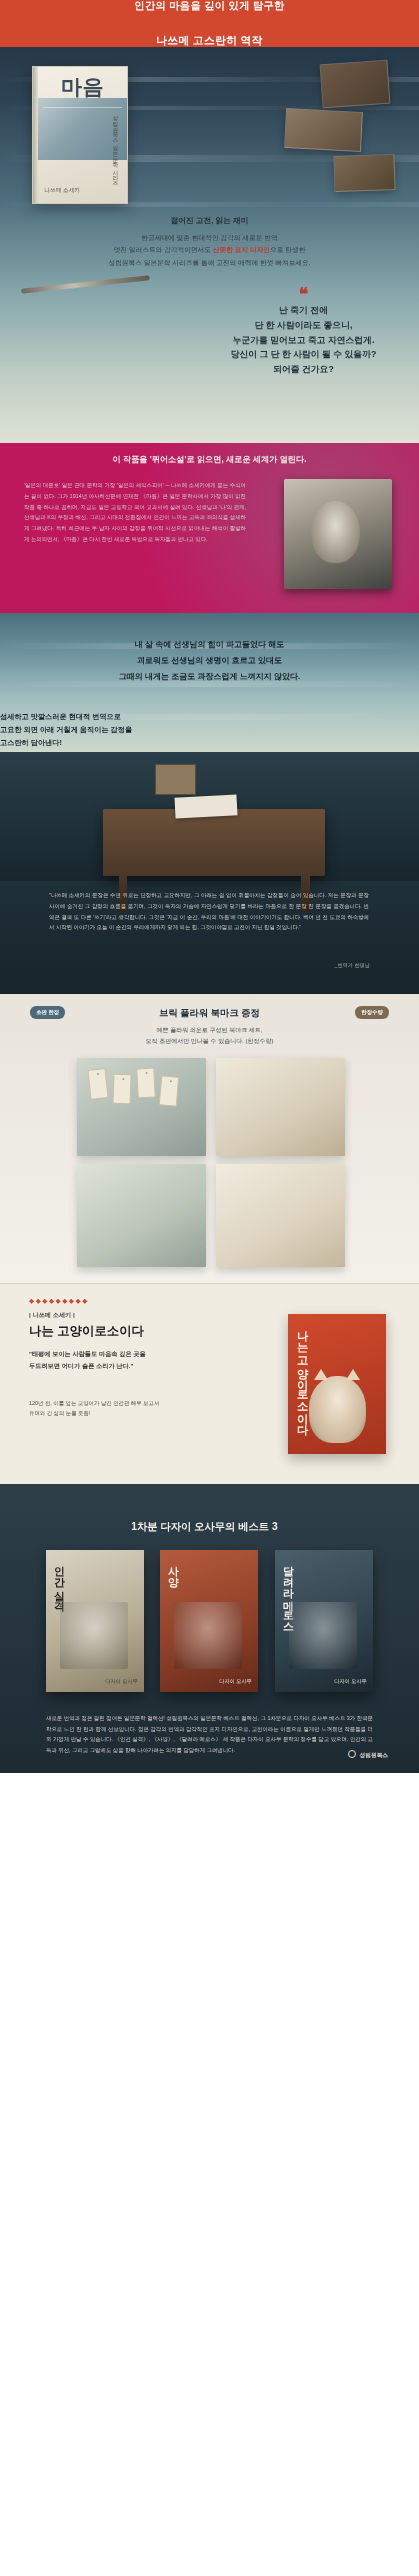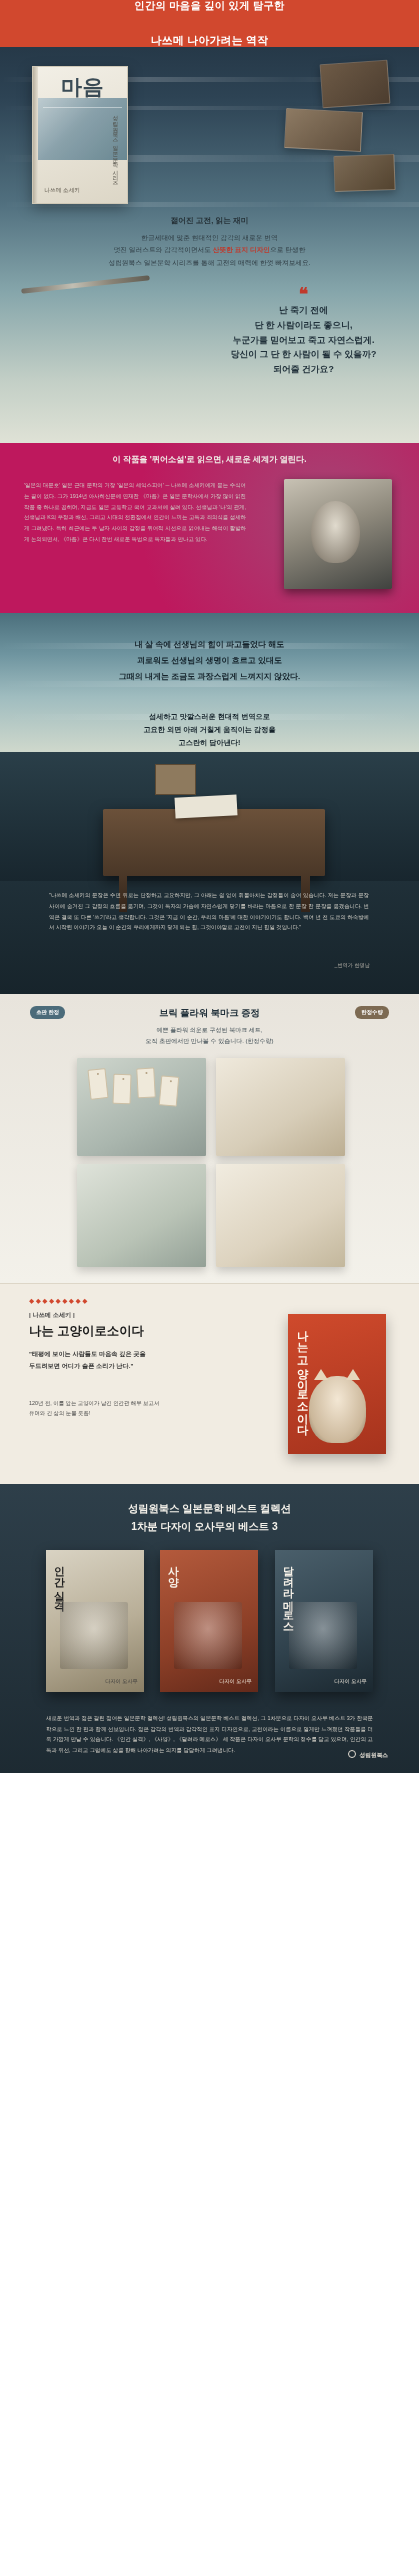--- a/index.html
+++ b/index.html
@@ -157,21 +157,21 @@
     background:linear-gradient(90deg,rgba(255,255,255,0),rgba(255,255,255,.7),rgba(255,255,255,0));
   }
   .sea-band .w1 { top:30px; }
   .sea-band .w2 { top:68px; opacity:.22; }
   .sea-band .w3 { top:101px; opacity:.18; }
   .sea-quote {
     position:absolute; left:0; top:24px; width:419px; text-align:center;
     color:#14222a; font-size:8px; font-weight:bold; line-height:2.0;
   }
   .sea-sub {
-    position:absolute; left:0; top:98px; width:419px; text-align:center;
+    position:absolute; left:0; top:98px; width:419px; text-align:left;
     color:#16242c; font-size:7.2px; font-weight:bold; line-height:1.8;
   }
 
   
   .sec-desk {
     position:relative; width:419px; height:242px; overflow:hidden;
     background:linear-gradient(180deg,#1a2a33 0%,#22333c 40%,#17242b 100%);
   }
   .desk-top {
     position:absolute; left:0; top:0; width:419px; height:129px;
@@ -337,21 +337,21 @@
   }
 </style>
 </head>
 <body>
 
 <div class="page">
 
   <section class="hero">
     <div class="hero-band">
       <div class="l1">인간의 마음을 깊이 있게 탐구한</div>
-      <div class="l2">나쓰메 나아가려는 역작</div>
+      <div class="l2">나쓰메 고스란히 역작</div>
     </div>
 
     <div class="sea-strip s1"></div>
     <div class="sea-strip s2"></div>
     <div class="sea-strip s3"></div>
     <div class="sea-strip s4"></div>
 
     <div class="book">
       <div class="spine"></div>
       <div class="band"></div>
@@ -446,21 +446,20 @@
       <span>120년 전, 이를 앞는 고양이가 남긴 인간관 해부 보고서
 유머와 긴 삶의 눈물 웃음!</span>
     </div>
     <div class="promo-book">
       <div class="pb-t">나는 고양이로소이다</div>
       <div class="cat"></div>
     </div>
   </section>
 
   <section class="sec-coll">
-    <div class="coll-h1">성림원북스 일본문학 베스트 컬렉션</div>
     <div class="coll-h2">1차분 다자이 오사무의 베스트 3</div>
     <div class="coll-books">
       <div class="cb cb1">
         <div class="cb-t">인간 실격</div>
         <div class="cb-img"></div>
         <div class="cb-a">다자이 오사무</div>
       </div>
       <div class="cb cb2">
         <div class="cb-t">사양</div>
         <div class="cb-img"></div>

